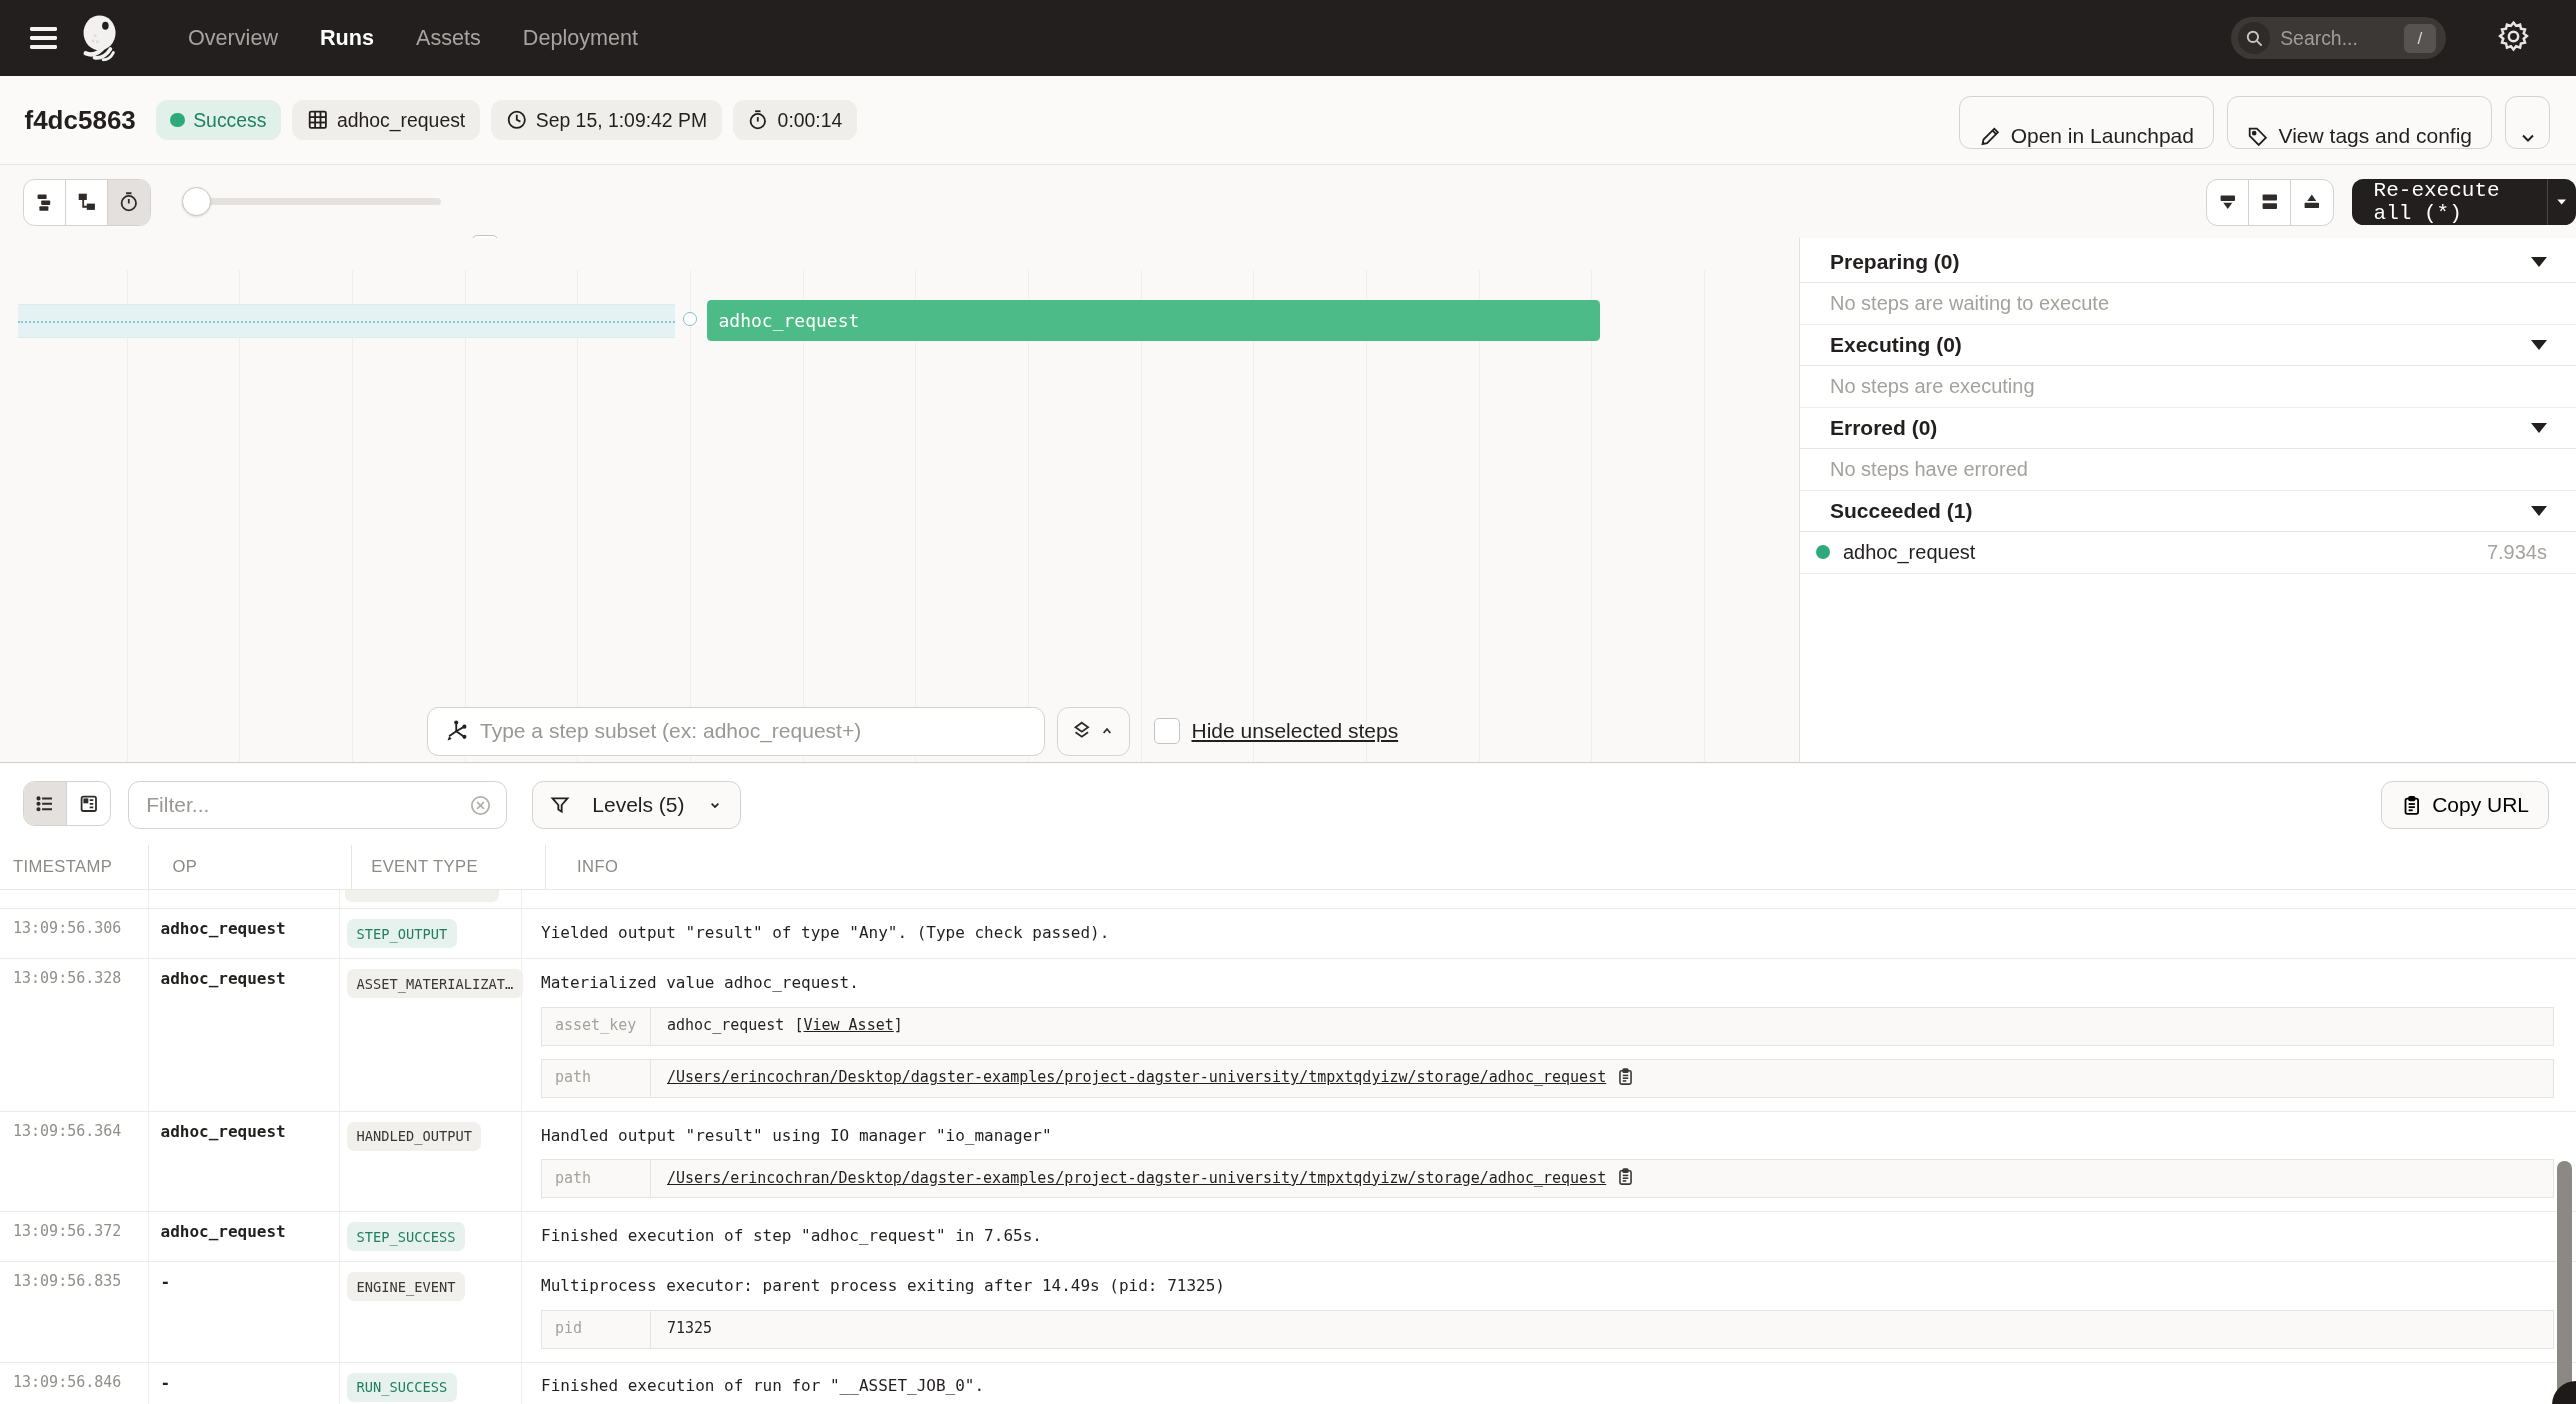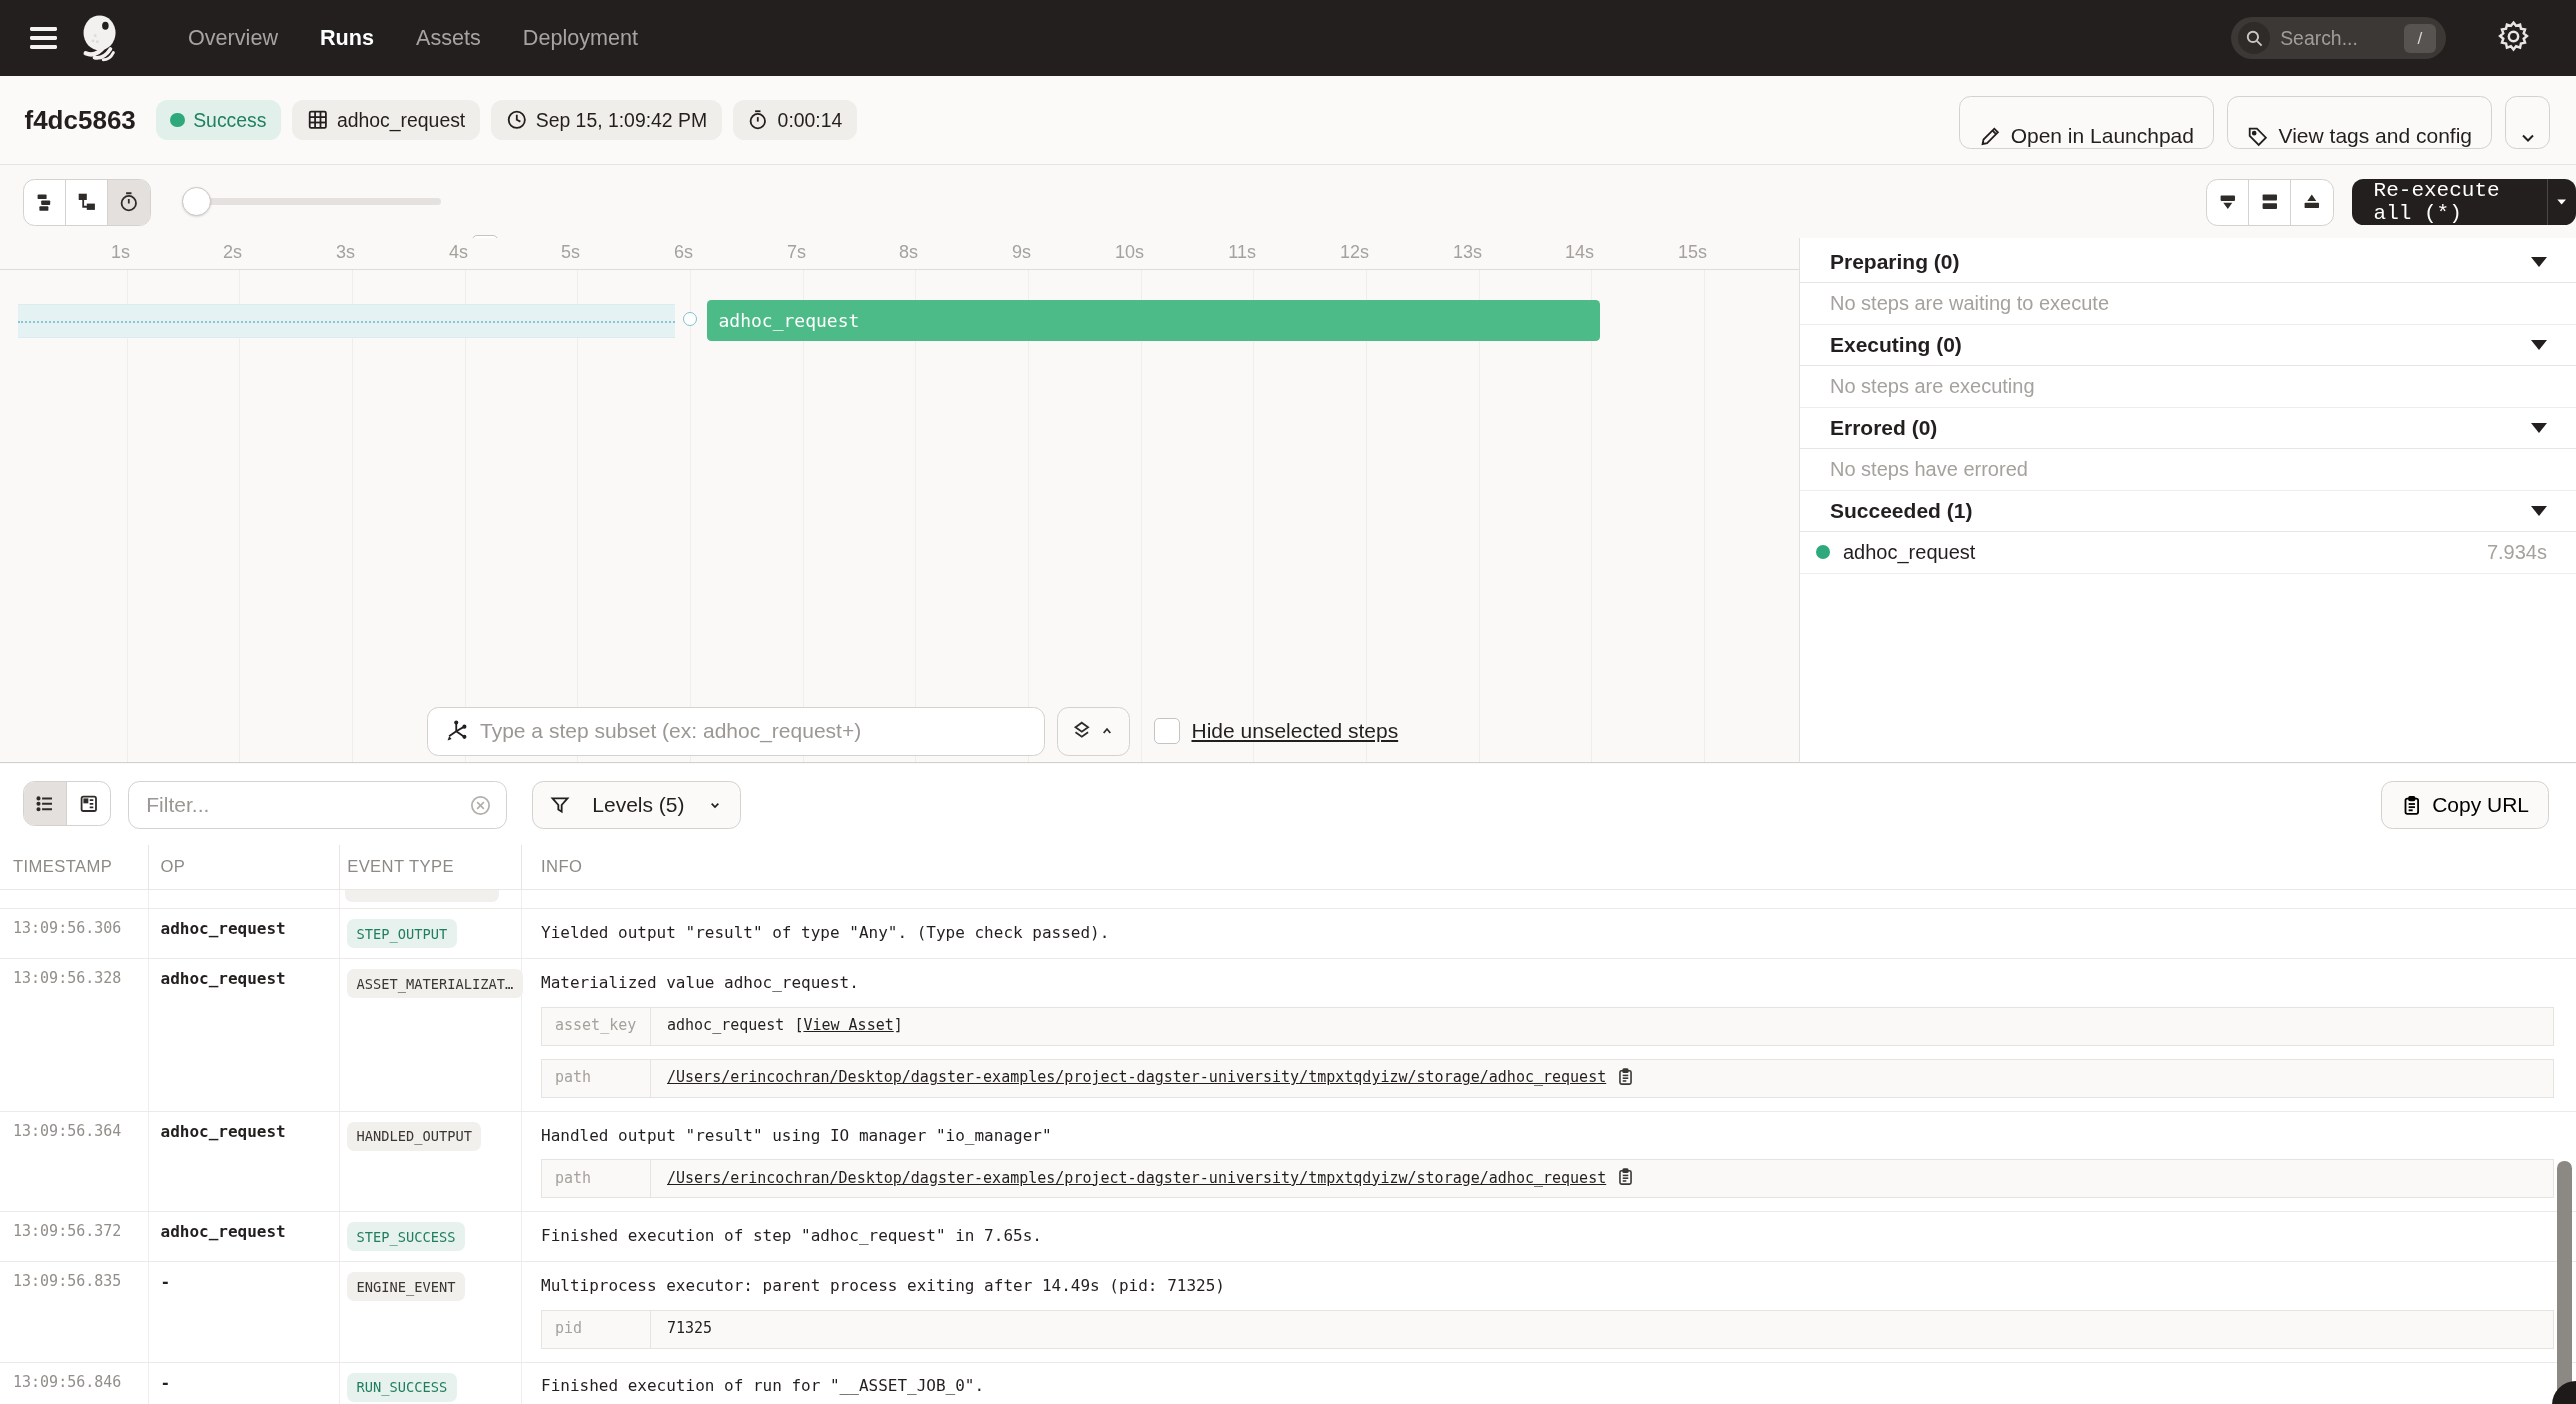--- a/index.html
+++ b/index.html
@@ -81,21 +81,21 @@
   #logs-toolbar { position:absolute; left:0; top:0; width:2576px; height:81px; }
   #logs-seg { left:23px; top:17.3px; }
   #logs-seg .seg-btn { width:43px; height:43px; }
   #filter-input { position:absolute; left:128px; top:17.3px; width:379px; height:48px; background:#FFFFFF; border:0.7px solid #D4D1CE; border-radius:11.5px; display:flex; align-items:center; padding:0 14.4px 0 17.3px; cursor:text; }
   #filter-input .ph { font-size:21px; color:#9B9793; flex:1; }
   #levels-btn { position:absolute; left:532px; top:17.3px; height:48px; background:#FBFAF8; border:0.7px solid #D4D1CE; border-radius:11.5px; display:flex; align-items:center; gap:22px; padding:0 17.3px; font-size:21px; cursor:pointer; }
   #copy-url { position:absolute; right:27px; top:17.3px; height:48px; background:#FBFAF8; border:0.7px solid #D4D1CE; border-radius:11.5px; display:flex; align-items:center; gap:10px; padding:0 19px; font-size:21px; cursor:pointer; }
 
   #log-table { position:absolute; left:0; top:81px; width:2576px; }
   .lt-grid { display:grid; grid-template-columns:149px 191px 182px 1fr; }
-  .lt-header { height:45px; border-bottom:0.7px solid #EAE8E5; }
+  .lt-header { height:45px; border-bottom:0.7px solid #EAE8E5;gap:12px; }
   .lt-header > div { font-size:16.6px; color:#8D8A86; letter-spacing:0.4px; display:flex; align-items:center; border-right:0.7px solid #E7E4E1; padding-left:13px; }
   .lt-header > div:last-child { border-right:none; padding-left:19px; }
   .lt-header > div:nth-child(2) { padding-left:11.5px; }
   .lt-header > div:nth-child(3) { padding-left:7.2px; }
   .lt-row { border-bottom:0.7px solid #ECEAE7; cursor:pointer; }
   .lt-cell { border-right:0.7px solid #F0EEEB; padding-top:10px; padding-bottom:10px; }
   .lt-cell:last-child { border-right:none; }
   .c-ts { padding-left:13px; font-size:15px; color:#928E8A; }
   .c-op { padding-left:11.5px; font-size:16px; font-weight:bold; color:#231F1E; }
   .c-ev { padding-left:7.2px; }
@@ -275,37 +275,20 @@
       <span id="reexecute-label">Re-execute all (*)</span>
       <span id="reexecute-caret">
         <svg class="ic" width="17.3" height="17.3" viewBox="0 0 24 24" fill="#FFFFFF">
             <path d="M6 9 h12 l-6 7 z"></path>
           </svg>
       </span>
     </div>
   </section>
 
   <section id="gantt">
-    <div id="ruler">
-        <span class="tick-label" style="left: 130px;">1s</span>
-        <span class="tick-label" style="left: 242px;">2s</span>
-        <span class="tick-label" style="left: 355px;">3s</span>
-        <span class="tick-label" style="left: 468px;">4s</span>
-        <span class="tick-label" style="left: 580px;">5s</span>
-        <span class="tick-label" style="left: 693px;">6s</span>
-        <span class="tick-label" style="left: 806px;">7s</span>
-        <span class="tick-label" style="left: 918px;">8s</span>
-        <span class="tick-label" style="left: 1031px;">9s</span>
-        <span class="tick-label" style="left: 1144px;">10s</span>
-        <span class="tick-label" style="left: 1256px;">11s</span>
-        <span class="tick-label" style="left: 1369px;">12s</span>
-        <span class="tick-label" style="left: 1482px;">13s</span>
-        <span class="tick-label" style="left: 1594px;">14s</span>
-        <span class="tick-label" style="left: 1707px;">15s</span>
-      </div>
     <div id="gridlines">
         <div class="gridline" style="left: 127px;"></div>
         <div class="gridline" style="left: 239px;"></div>
         <div class="gridline" style="left: 352px;"></div>
         <div class="gridline" style="left: 465px;"></div>
         <div class="gridline" style="left: 577px;"></div>
         <div class="gridline" style="left: 690px;"></div>
         <div class="gridline" style="left: 803px;"></div>
         <div class="gridline" style="left: 915px;"></div>
         <div class="gridline" style="left: 1028px;"></div>

